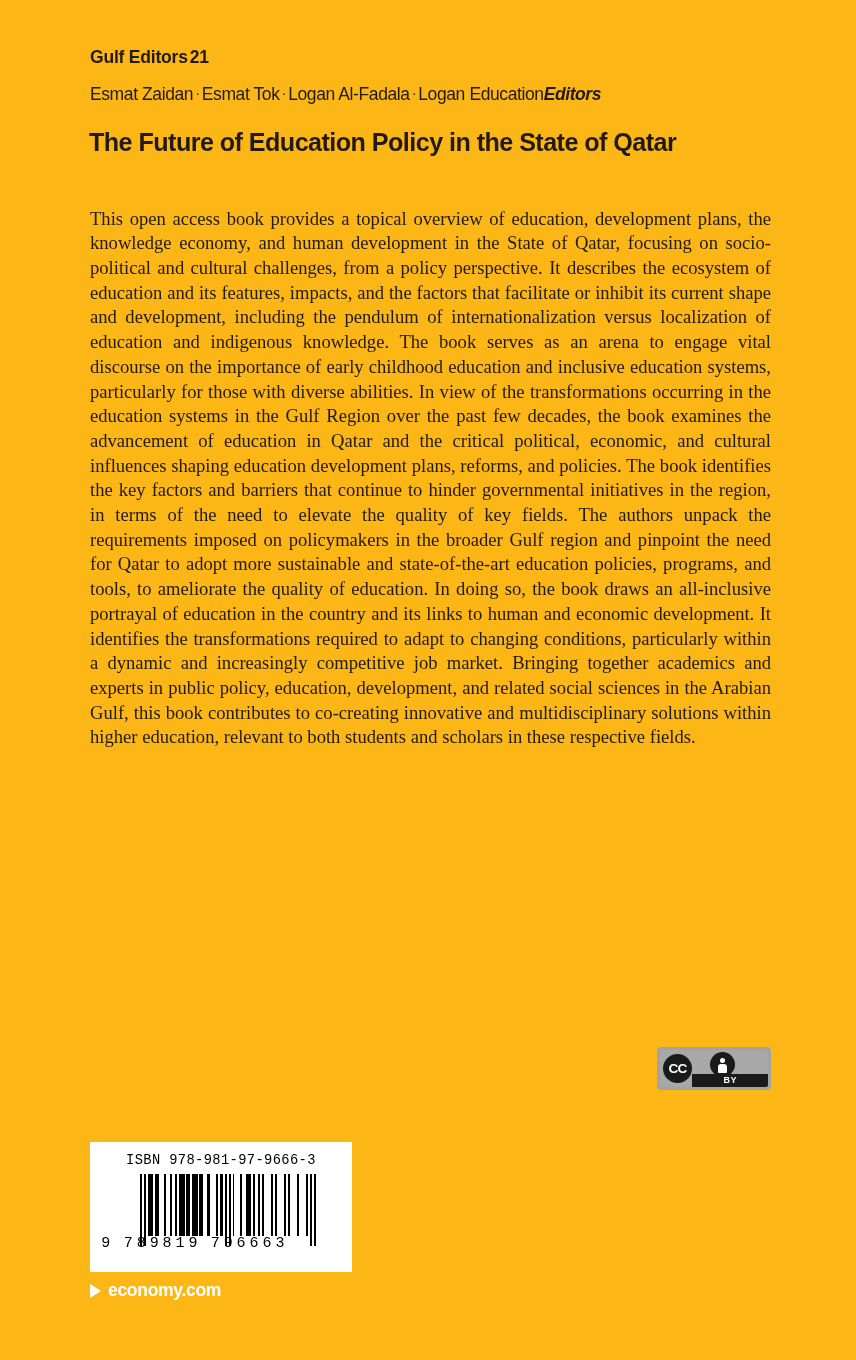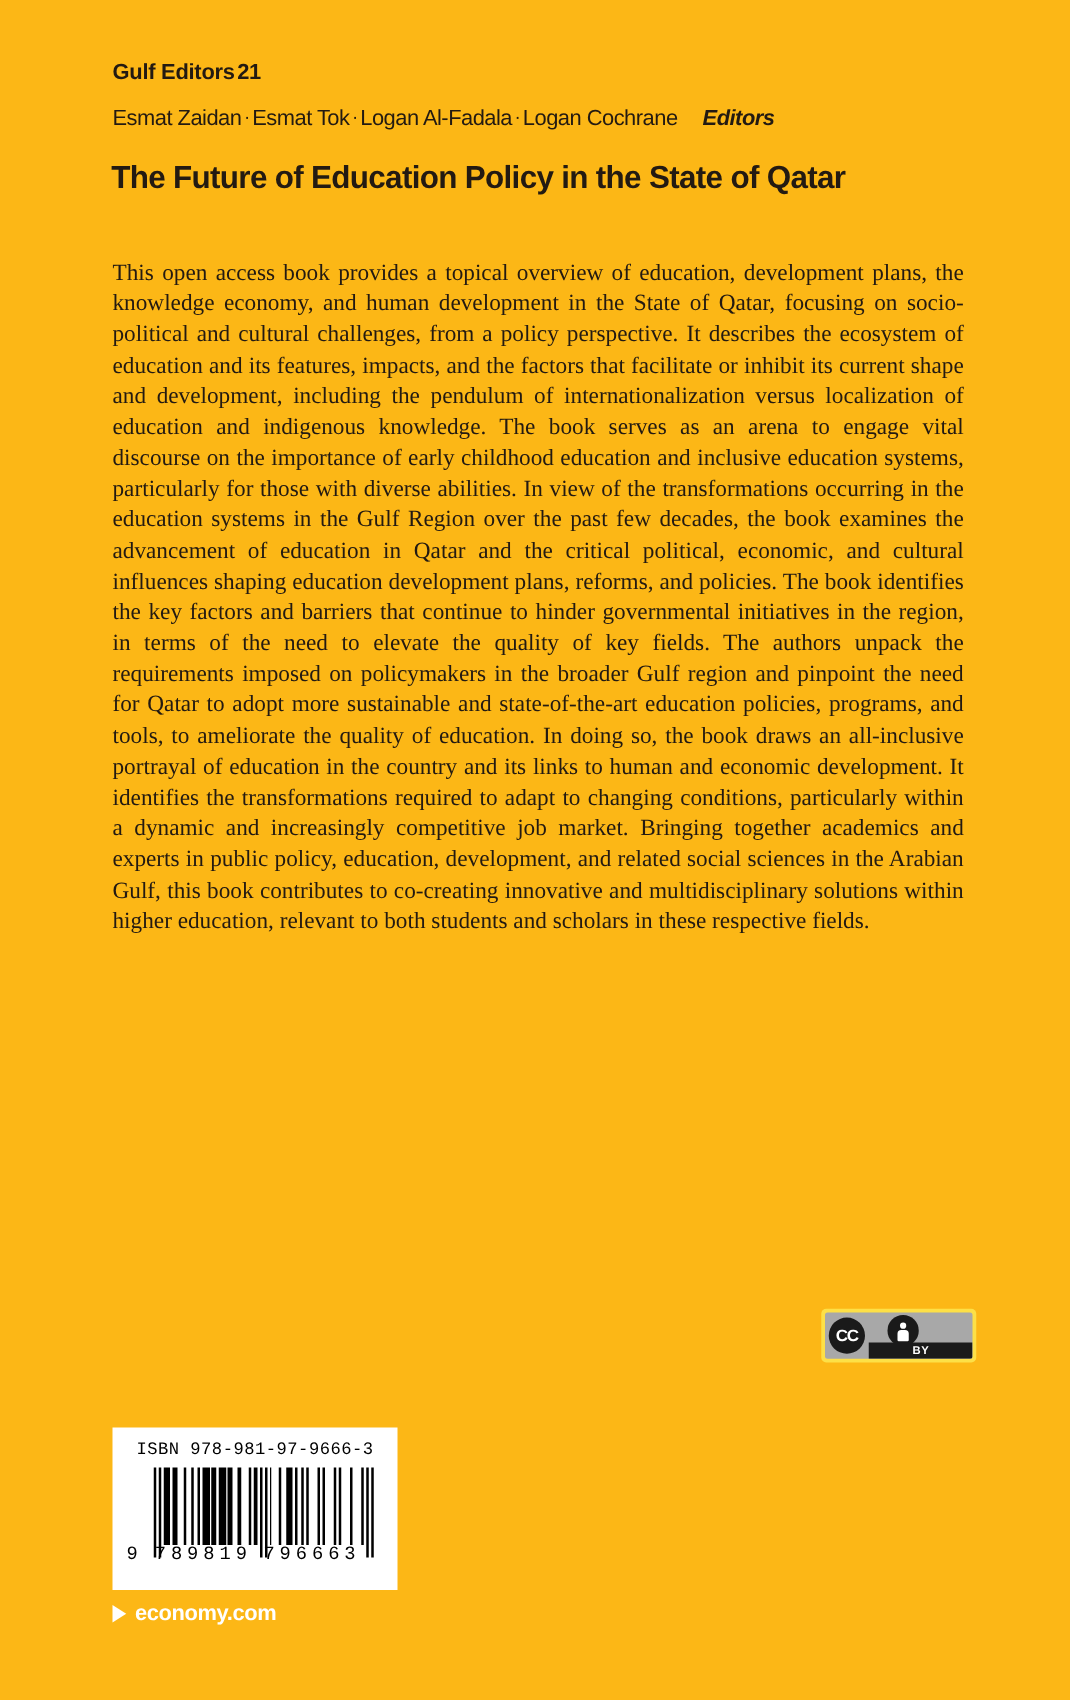--- a/index.html
+++ b/index.html
@@ -50,21 +50,21 @@
   }
   .editors-line .sep {
     padding: 0 2px;
     font-size: 15px;
     position: relative;
     top: -2px;
   }
   .editors-line .editors-word {
     font-style: italic;
     font-weight: bold;
-    margin-left: 20px;
+    margin-left: 0;
   }
 
   
   .book-title {
     position: absolute;
     left: 89px;
     top: 110px;
     width: 700px;
     font-family: "Liberation Sans", sans-serif;
     font-weight: bold;
@@ -101,23 +101,23 @@
     font-size: 14.6px;
     line-height: 20.5px;
     color: #231a12;
   }
 
   
   .cc-badge {
     position: absolute;
     left: 657px;
     top: 1047px;
-    width: 124px;
+    width: 114px;
     height: 43px;
-    background: #fde047;
+    background: #a3a3a3;
     border-radius: 4px;
     box-sizing: border-box;
     padding: 3px;
   }
   .cc-badge-inner {
     position: relative;
     width: 100%;
     height: 100%;
     background: #a8a8a8;
     border-radius: 2px;
@@ -190,21 +190,21 @@
     margin-left: -4.5px;
     background: #ffffff;
     border-radius: 3px 3px 1px 1px;
   }
 
   
   .barcode-box {
     position: absolute;
     left: 90px;
     top: 1142px;
-    width: 228px;
+    width: 262px;
     height: 130px;
     background: #ffffff;
     box-sizing: border-box;
     padding: 10px 12px 8px 12px;
   }
   .isbn-text {
     font-family: "Liberation Mono", "DejaVu Sans Mono", monospace;
     font-size: 14px;
     letter-spacing: 0.4px;
     color: #000000;
@@ -268,21 +268,21 @@
 </head>
 <body>
 
 <div class="cover">
 
   <div class="series-line">
     <span>Gulf Editors</span><span class="series-num">21</span>
   </div>
 
   <div class="editors-line">
-    <span>Esmat Zaidan</span><span class="sep">·</span><span>Esmat Tok</span><span class="sep">·</span><span>Logan Al-Fadala</span><span class="sep">·</span><span>Logan Cochrane</span><span class="editors-word">Editors</span>
+    <span>Esmat Zaidan</span><span class="sep">·</span><span>Esmat Tok</span><span class="sep">·</span><span>Logan Al-Fadala</span><span class="sep">·</span><span>Logan Education</span><span class="editors-word">Editors</span>
   </div>
 
   <h1 class="book-title">The Future of Education Policy in the State of Qatar</h1>
 
   <p class="blurb">This open access book provides a topical overview of education, development plans, the knowledge economy, and human development in the State of Qatar, focusing on socio-political and cultural challenges, from a policy perspective. It describes the ecosystem of education and its features, impacts, and the factors that facilitate or inhibit its current shape and development, including the pendulum of internationalization versus localization of education and indigenous knowledge. The book serves as an arena to engage vital discourse on the importance of early childhood education and inclusive education systems, particularly for those with diverse abilities. In view of the transformations occurring in the education systems in the Gulf Region over the past few decades, the book examines the advancement of education in Qatar and the critical political, economic, and cultural influences shaping education development plans, reforms, and policies. The book identifies the key factors and barriers that continue to hinder governmental initiatives in the region, in terms of the need to elevate the quality of key fields. The authors unpack the requirements imposed on policymakers in the broader Gulf region and pinpoint the need for Qatar to adopt more sustainable and state-of-the-art education policies, programs, and tools, to ameliorate the quality of education. In doing so, the book draws an all-inclusive portrayal of education in the country and its links to human and economic development. It identifies the transformations required to adapt to changing conditions, particularly within a dynamic and increasingly competitive job market. Bringing together academics and experts in public policy, education, development, and related social sciences in the Arabian Gulf, this book contributes to co-creating innovative and multidisciplinary solutions within higher education, relevant to both students and scholars in these respective fields.</p>
 
 
   <div class="cc-badge">
     <div class="cc-badge-inner">
       <div class="cc-circle cc-logo">

